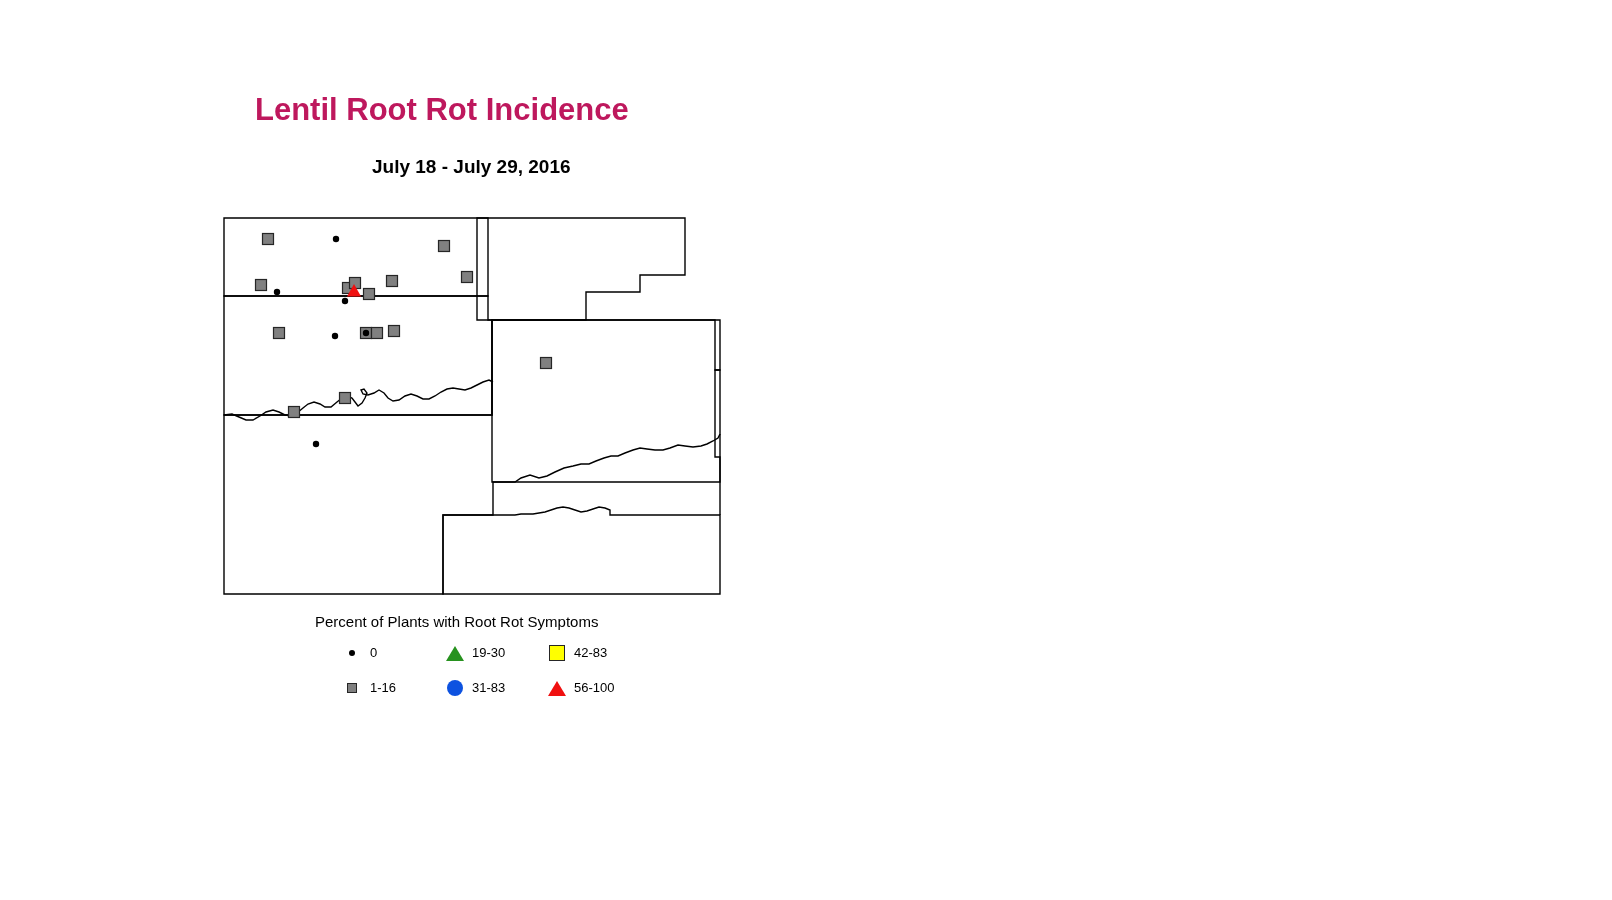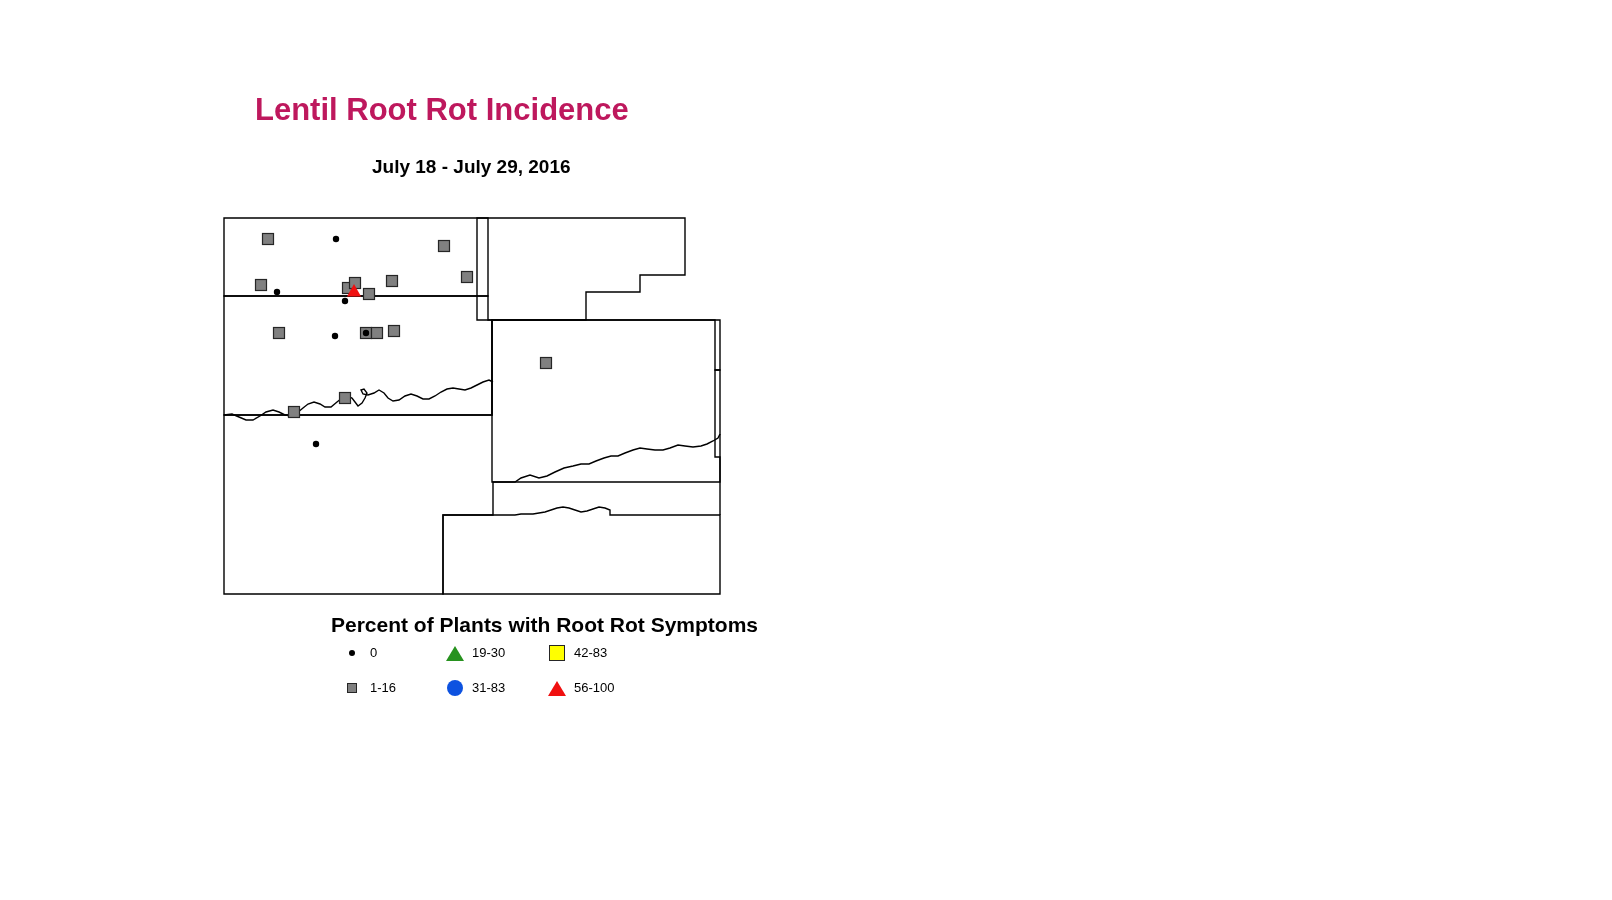--- a/index.html
+++ b/index.html
@@ -50,24 +50,24 @@
   }
   #legend {
     position: absolute;
     left: 315px;
     top: 613px;
     width: 340px;
     height: 95px;
   }
   #legend-title {
     position: absolute;
-    left: 16px;
+    left: 0px;
     top: 0px;
-    font-size: 21px;
-    font-weight: bold;
+    font-size: 15px;
+    font-weight: normal;
     color: #000000;
     white-space: nowrap;
   }
   .legend-item {
     position: absolute;
     height: 22px;
   }
   .legend-swatch {
     position: absolute;
     left: 0px;

